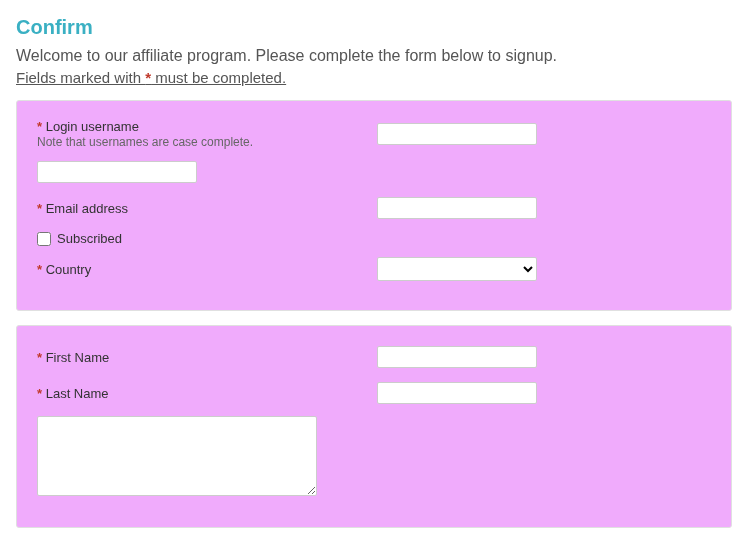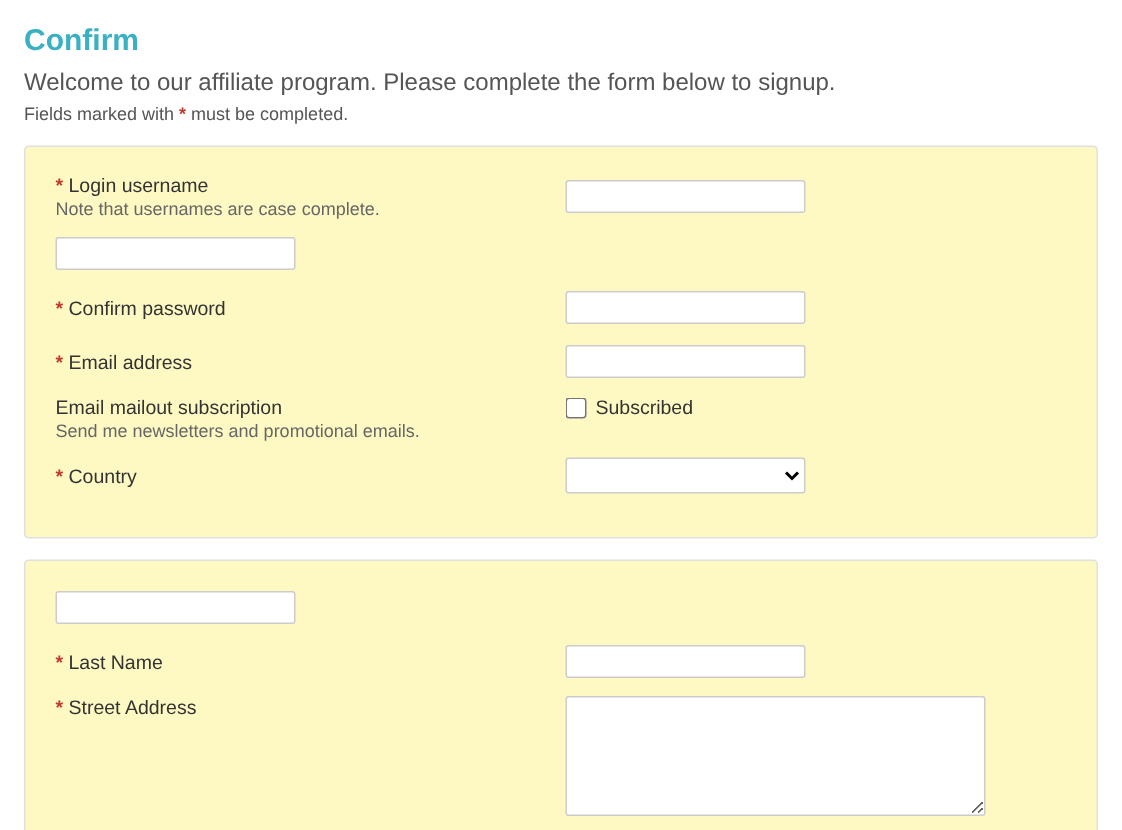--- a/index.html
+++ b/index.html
@@ -16,27 +16,28 @@
       font-size: 20px;
       font-weight: bold;
       margin-bottom: 8px;
     }
     .intro {
       font-size: 16px;
       color: #555;
       margin-bottom: 4px;
     }
     .required-note {
-      font-size: 12px;
+      font-size: 15px;
       color: #555;
       margin-bottom: 14px;
+      text-decoration: underline;
     }
     .required-note .star { color: #c0392b; }
     .section-box {
-      background: #fef9c3;
+      background: #f0abfc;
       border: 1px solid #e0e0e0;
       border-radius: 3px;
       padding: 18px 20px;
       margin-bottom: 14px;
     }
     .form-row {
       display: flex;
       align-items: center;
       margin-bottom: 10px;
       min-height: 26px;
@@ -136,47 +137,33 @@
       <input class="text-input" type="text" style="">
     </div>
   </div>
 
   <div class="form-row">
     <div class="input-col">
       <input class="text-input" type="password" style="">
     </div>
   </div>
 
-  <div class="form-row">
-    <div class="label-col">
-      <div class="label-text">
-        <span class="star">*</span> Confirm password
-      </div>
-    </div>
-    <div class="input-col">
-      <input class="text-input" type="password" style="">
-    </div>
-  </div>
 
   <div class="form-row">
     <div class="label-col">
       <div class="label-text">
         <span class="star">*</span> Email address
       </div>
     </div>
     <div class="input-col">
       <input class="text-input" type="text" style="">
     </div>
   </div>
 
   <div class="subscription-row">
-    <div class="subscription-label-col">
-      <div class="label-text">Email mailout subscription</div>
-      <div class="label-sub">Send me newsletters and promotional emails.</div>
-    </div>
     <div class="subscription-input-col">
       <input class="checkbox-input" type="checkbox" id="subscribed-checkbox" style="">
       <label for="subscribed-checkbox">Subscribed</label>
     </div>
   </div>
 
   <div class="form-row">
     <div class="label-col">
       <div class="label-text">
         <span class="star">*</span> Country
@@ -187,42 +174,42 @@
         <option value=""></option>
       </select>
     </div>
   </div>
 
 </div>
 
 <div class="section-box">
 
   <div class="form-row">
+    <div class="label-col">
+      <div class="label-text">
+        <span class="star">*</span> First Name
+      </div>
+    </div>
     <div class="input-col">
       <input class="text-input" type="text" style="">
     </div>
   </div>
 
   <div class="form-row">
     <div class="label-col">
       <div class="label-text">
         <span class="star">*</span> Last Name
       </div>
     </div>
     <div class="input-col">
       <input class="text-input" type="text" style="">
     </div>
   </div>
 
 
 
   <div class="form-row top-align">
-    <div class="label-col">
-      <div class="label-text">
-        <span class="star">*</span> Street Address
-      </div>
-    </div>
     <div class="input-col">
       <textarea class="textarea-input" style=""></textarea>
     </div>
   </div>
 
 </div>
 
 </body></html>

